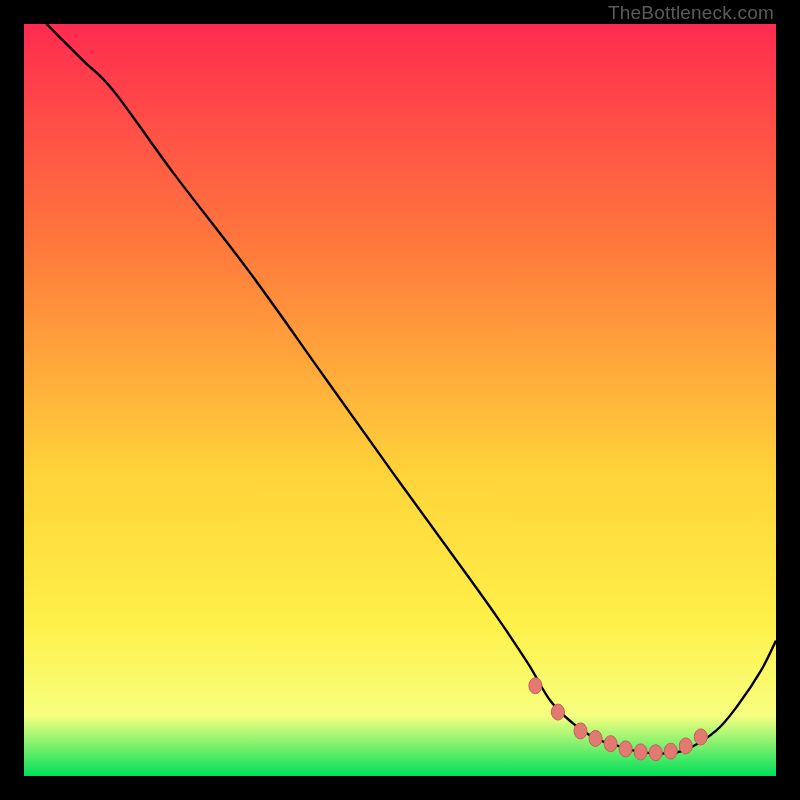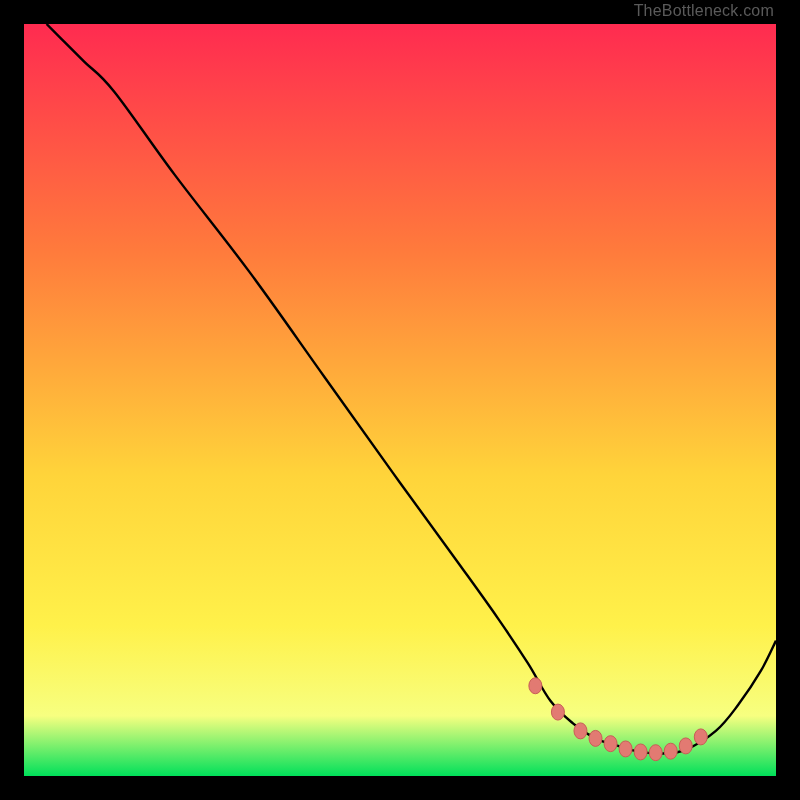--- a/index.html
+++ b/index.html
@@ -15,21 +15,21 @@
     left: 24px;
     top: 24px;
     width: 752px;
     height: 752px;
   }
   .watermark {
     position: absolute;
     top: 2px;
     right: 26px;
     font-family: Arial, Helvetica, sans-serif;
-    font-size: 16px;
+    font-size: 19px;
     font-weight: 500;
     color: #5a5a5a;
     letter-spacing: 0.2px;
   }
 </style>
 </head>
 <body>
 
 <div class="frame">
   <div class="watermark">TheBottleneck.com</div>

